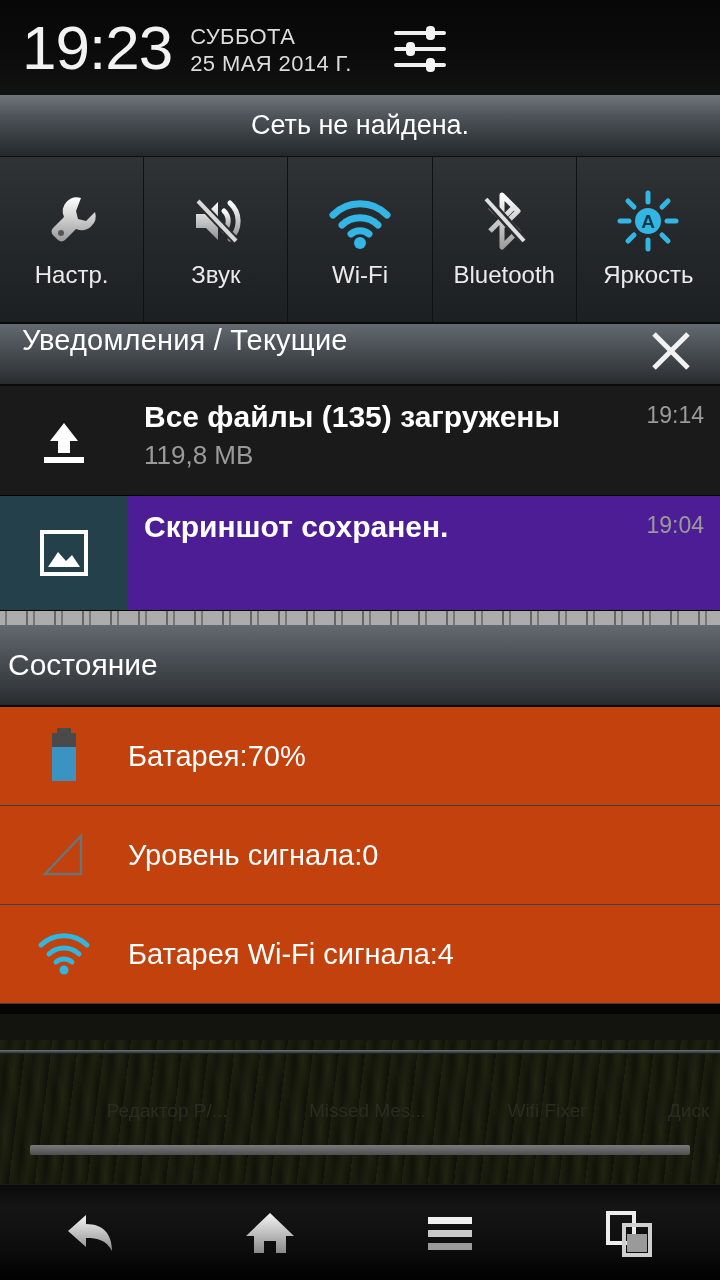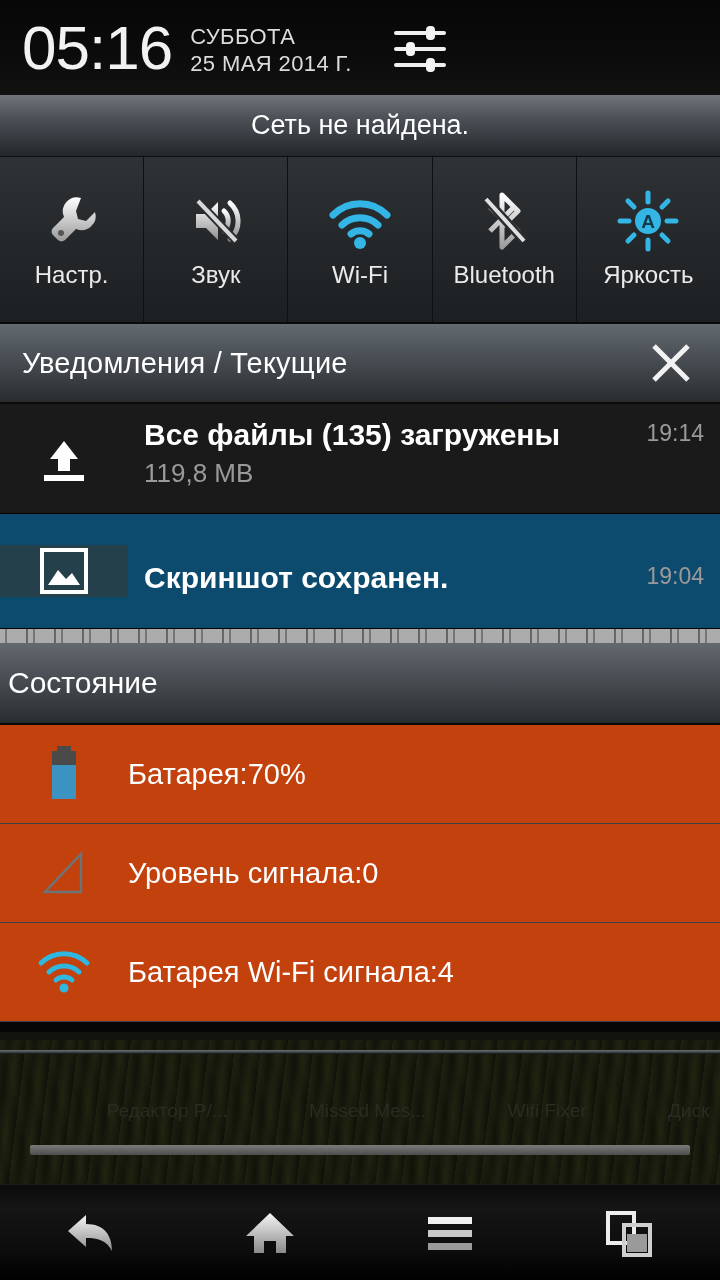--- a/index.html
+++ b/index.html
@@ -93,35 +93,35 @@
     justify-content:flex-start; padding-top:26px;
     border-right:1px solid #0e1012;
     background:linear-gradient(180deg,#303335 0%,#25282a 50%,#1d2022 100%);
   }
   .toggle:last-child { border-right:none; }
   .toggle .ticon { height:76px; display:flex; align-items:center; justify-content:center; }
   .toggle .tlabel { font-size:24px; color:#eaeaea; margin-top:2px; }
 
   
   .notif-header {
-    height:80px;
+    height:62px;
     background:linear-gradient(180deg,#636a70 0%,#4a5055 40%,#35393d 80%,#282c2f 100%);
     border-bottom:2px solid #0a0a0a;
-    display:flex; align-items:center; padding:0 22px;
+    display:flex; align-items:flex-start; padding:0 22px;
   }
   .notif-header .ntitle { font-size:29px; color:#ffffff; flex:1; letter-spacing:.2px; }
   .close-x { width:54px; height:54px; position:relative; cursor:pointer; }
 
   
   .notif-list { background:#060606; }
   .notif-row {
     position:relative; display:flex; height:110px;
     background:#1a1a1a; border-bottom:1px solid #000;
   }
-  .notif-row.screenshot { height:115px; background:#0c4a6e;align-items:center; }
+  .notif-row.screenshot { height:115px; background:#4c1d95; }
   .notif-icon-box {
     width:128px; display:flex; align-items:center; justify-content:center;
     flex-shrink:0;
   }
   .notif-icon-box.tinted { background:#24404a; }
   .notif-body { flex:1; padding:14px 16px 0 16px; position:relative; overflow:hidden; }
   .notif-title {
     font-size:30px; font-weight:bold; color:#ffffff; white-space:nowrap;
     overflow:hidden; max-width:500px;
     -webkit-mask-image:linear-gradient(90deg,#000 0,#000 460px,transparent 505px);
@@ -198,21 +198,21 @@
     <span>Редактор Р/...</span>
     <span>Missed Mes...</span>
     <span>Wifi Fixer</span>
     <span>Диск</span>
   </div>
   <div class="home-handle"></div>
 
   <div class="shade">
 
     <div class="clock-header">
-      <div class="clock-time">05:16</div>
+      <div class="clock-time">19:23</div>
       <div class="clock-date">
         <div class="clock-day">СУББОТА</div>
         <div class="clock-full">25 МАЯ 2014 Г.</div>
       </div>
       <div class="settings-shortcut">
         <svg width="56" height="52" viewBox="0 0 56 52">
           <g stroke="#f0f0f0" stroke-width="4" stroke-linecap="round">
             <line x1="4" y1="10" x2="52" y2="10"></line>
             <line x1="4" y1="26" x2="52" y2="26"></line>
             <line x1="4" y1="42" x2="52" y2="42"></line>

